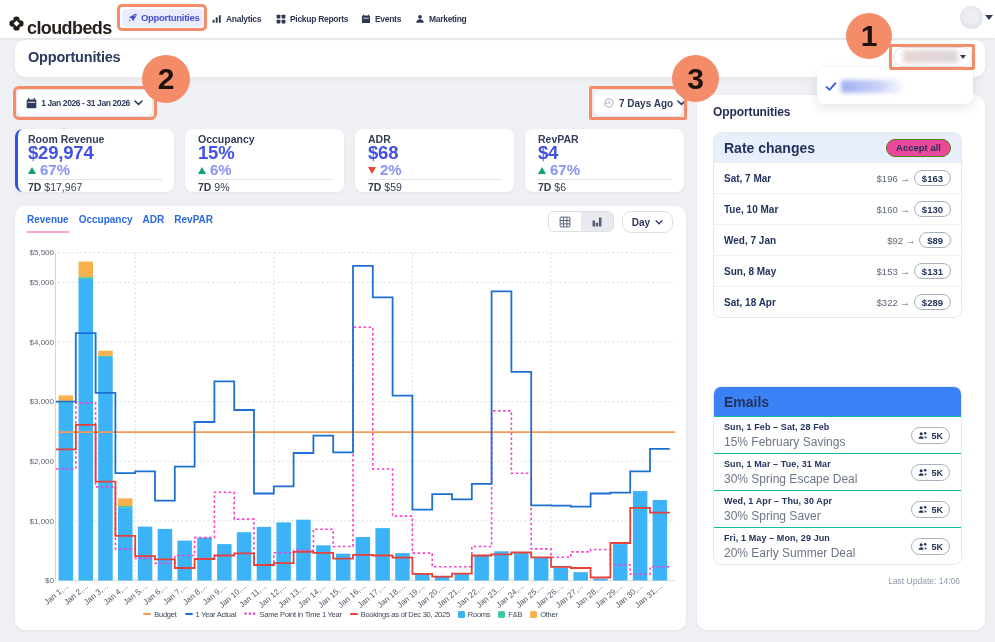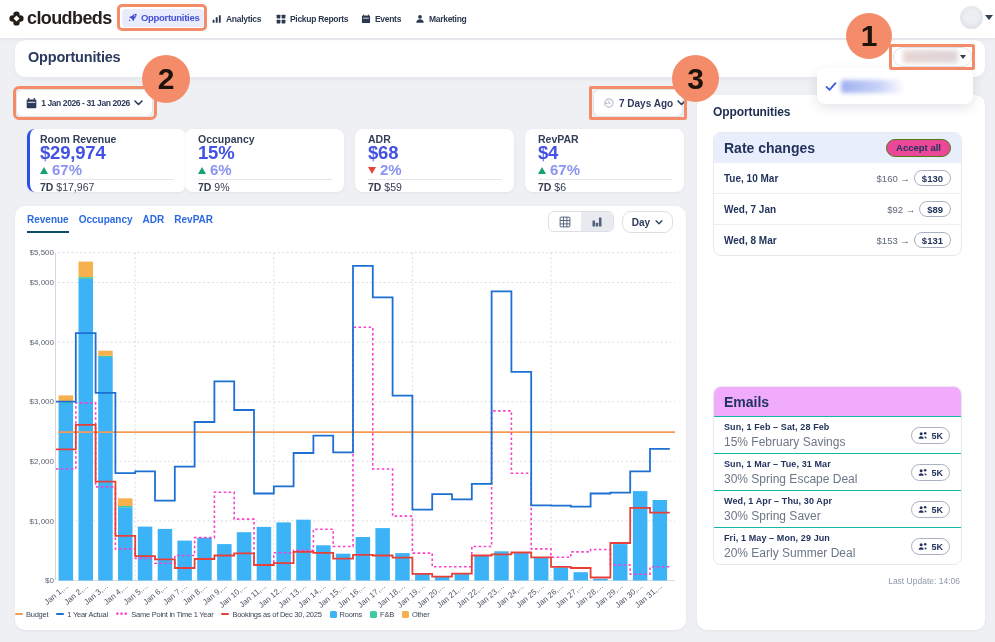--- a/index.html
+++ b/index.html
@@ -1,70 +1,70 @@
 <!DOCTYPE html>
 <html><head>
 <meta charset="utf-8">
 <style>
 * { margin:0; padding:0; box-sizing:border-box; }
 html,body { width:995px; height:642px; font-family:"Liberation Sans", sans-serif; background:#eef0f3; overflow:hidden; position:relative; }
 
 
 .nav { position:absolute; left:0; top:0; width:995px; height:38px; background:#fff; box-shadow:0 1px 3px rgba(40,50,80,.08); z-index:5; }
 .logo { position:absolute; left:9px; top:8px; display:flex; align-items:center; }
-.logo-text { font-size:18px; font-weight:bold; color:#26211e; letter-spacing:-0.6px; margin-left:3px; }
+.logo-text { font-size:18px; font-weight:bold; color:#26211e; letter-spacing:-0.6px; margin-left:3px;margin-top:10px; }
 .navitem { position:absolute; top:0; height:38px; display:flex; align-items:center; gap:4px; font-size:8.5px; font-weight:bold; color:#2c3850; white-space:nowrap; letter-spacing:-0.3px; }
 .navitem svg, .btn svg { flex:0 0 auto; }
 .opp-pill { position:absolute; left:122px; top:8.5px; height:18.5px; padding:0 5px; background:#e9ecfd; border-radius:4px; display:flex; align-items:center; gap:3px; font-size:9.5px; font-weight:bold; color:#4450cf; white-space:nowrap; letter-spacing:-0.3px; }
 .avatar { position:absolute; left:960px; top:6px; width:23px; height:23px; border-radius:50%; background:radial-gradient(circle at 50% 45%, #eceef2 35%, #d7dae2 100%); }
 .avatar-caret { position:absolute; left:985px; top:15px; width:0; height:0; border-left:4px solid transparent; border-right:4px solid transparent; border-top:5px solid #333d52; }
 
 
 .titleband { position:absolute; left:15px; top:40px; width:970px; height:37px; background:#fff; border-radius:10px; box-shadow:0 2px 5px rgba(40,50,80,.05); }
 .pagetitle { position:absolute; left:13px; top:9px; font-size:14.5px; font-weight:bold; color:#2b3a5e; letter-spacing:-0.2px; }
 
 
 .btn { position:absolute; background:#fff; border:1px solid #e3e5ec; border-radius:7px; display:flex; align-items:center; font-size:10px; font-weight:bold; color:#2e3a5c; box-shadow:0 1px 2px rgba(40,50,80,.05); white-space:nowrap; }
 .datebtn { left:16px; top:89px; width:137px; height:28px; padding:0 9px; gap:4px; font-size:8.5px; letter-spacing:-0.4px; justify-content:space-between; }
 .daysbtn { left:593px; top:89px; width:90px; height:28px; padding:0 9px; gap:4px; justify-content:space-between; }
 .chevsvg { flex:0 0 auto; }
 
 
 .kpi { position:absolute; top:129px; width:159px; height:63px; background:#fff; border-radius:8px; box-shadow:0 1px 3px rgba(40,50,80,.06); padding:5px 12px 0 13px; }
-.kpi1 { border-left:3px solid #2e4fe4; padding-left:10px;margin-left:12px; }
+.kpi1 { border-left:3px solid #2e4fe4; padding-left:10px; }
 .kpi .lab { font-size:10.5px; font-weight:bold; color:#323f58; line-height:11px; }
 .kpi .val { font-size:18.5px; font-weight:bold; color:#4352e2; margin-top:0; line-height:16px; letter-spacing:-0.2px; }
 .kpi .delta { display:flex; align-items:center; gap:4px; font-size:15px; font-weight:bold; color:#8a94f3; margin-top:4px; line-height:10px; }
 .tri-up { width:0; height:0; border-left:4.5px solid transparent; border-right:4.5px solid transparent; border-bottom:7px solid #16a077; }
 .tri-dn { width:0; height:0; border-left:4.5px solid transparent; border-right:4.5px solid transparent; border-top:7px solid #e4453b; }
 .kpi .rule { height:1px; background:#e4e6eb; margin-top:4px; }
 .kpi .foot { font-size:10.5px; color:#333d52; margin-top:2px; line-height:11px; }
 .kpi .foot b { font-weight:bold; }
 
 
 .chartcard { position:absolute; left:15px; top:206px; width:671px; height:424px; background:#fff; border-radius:10px; box-shadow:0 1px 3px rgba(40,50,80,.06); }
 .tabs { position:absolute; left:12px; top:8px; display:flex; gap:10px; font-size:10px; font-weight:bold; color:#2c6ae2; white-space:nowrap; }
 .tab { padding-bottom:6px; }
-.tab.active { border-bottom:2px solid #0c4a6e; }
+.tab.active { border-bottom:2px solid #f9a8d4; }
 .segctl { position:absolute; left:533px; top:5px; width:66px; height:21px; border:1px solid #dcdfe6; border-radius:6px; display:flex; overflow:hidden; background:#fff; }
 .segctl .seg { width:33px; display:flex; align-items:center; justify-content:center; }
 .segctl .seg.sel { background:#e8eaef; }
 .daybtn { position:absolute; left:607px; top:5px; width:51px; height:22px; border:1px solid #dcdfe6; border-radius:9px; display:flex; align-items:center; justify-content:center; gap:5px; font-size:10px; font-weight:bold; color:#2e3a5c; background:#fff; }
-.legend { position:absolute; left:0; top:403px; width:671px; display:flex; gap:8px; font-size:7.5px; color:#3c4657; align-items:center; white-space:nowrap; letter-spacing:-0.25px; }
+.legend { position:absolute; left:0; top:403px; width:671px; display:flex; justify-content:center; gap:8px; font-size:7.5px; color:#3c4657; align-items:center; white-space:nowrap; letter-spacing:-0.25px; }
 .legend .li { display:flex; align-items:center; gap:3px; }
 .lm { width:8px; height:2.5px; border-radius:1px; }
 .lsq { width:7px; height:7px; border-radius:1.5px; }
 
 
 .sidebar { position:absolute; left:697px; top:95px; width:288px; height:535px; background:#fff; border-radius:10px; box-shadow:0 1px 3px rgba(40,50,80,.05); }
 .sb-title { position:absolute; left:16px; top:10px; font-size:12px; font-weight:bold; color:#1e2c52; letter-spacing:-0.1px; }
 .sbcard { position:absolute; left:16px; width:249px; border:1px solid #e7e9ef; border-radius:8px; background:#fff; overflow:hidden; }
 .sbhead { height:29px; display:flex; align-items:center; justify-content:space-between; padding:0 10px; }
 .rc-head { background:#e8eefc; }
-.em-head { background:#f0abfc; }
+.em-head { background:#3b82f6; }
 .sbhead .ht { font-size:14px; font-weight:bold; color:#22335c; }
 .acceptall { height:18px; padding:0 9px; background:#ec4899; border:1px solid #4d7c0f; border-radius:10px; font-size:9.5px; font-weight:bold; color:#22335c; display:flex; align-items:center; }
 .rcrow { height:31px; display:flex; align-items:center; justify-content:space-between; padding:0 10px; border-top:1px solid #edeef2; }
 .rcrow:first-of-type { border-top:none; }
 .rcrow .d { font-size:10px; font-weight:bold; color:#22335c; }
 .rcrow .p { font-size:9.5px; color:#5d6779; display:flex; align-items:center; gap:4px; }
 .pricepill { height:16px; padding:0 7px; border:1px solid #a9b0c0; border-radius:9px; display:flex; align-items:center; font-size:9.5px; font-weight:bold; color:#22335c; background:#fff; }
 .emrow { height:37px; padding:5px 10px 0 10px; border-top:1px solid #14b8a6; position:relative; }
 .emrow:first-of-type { border-top:none; }
 .emrow .t { font-size:9px; font-weight:bold; color:#22335c; letter-spacing:0.1px; }
@@ -328,30 +328,38 @@
 </div>
 
 <div class="sidebar">
   <div class="sb-title">Opportunities</div>
   <div class="sbcard" style="top:37px;">
     <div class="sbhead rc-head">
         <span class="ht">Rate changes</span>
         <span class="acceptall">Accept all</span>
       </div>
     <div class="rcrow">
+        <span class="d">Sat, 7 Mar</span>
+        <span class="p">$196 →<span class="pricepill">$163</span></span>
+      </div>
+    <div class="rcrow">
         <span class="d">Tue, 10 Mar</span>
         <span class="p">$160 →<span class="pricepill">$130</span></span>
       </div>
     <div class="rcrow">
         <span class="d">Wed, 7 Jan</span>
         <span class="p">$92 →<span class="pricepill">$89</span></span>
       </div>
     <div class="rcrow">
-        <span class="d">Wed, 8 Mar</span>
+        <span class="d">Sun, 8 May</span>
         <span class="p">$153 →<span class="pricepill">$131</span></span>
+      </div>
+    <div class="rcrow">
+        <span class="d">Sat, 18 Apr</span>
+        <span class="p">$322 →<span class="pricepill">$289</span></span>
       </div>
   </div>
   <div class="sbcard" style="top:291px;">
     <div class="sbhead em-head">
         <span class="ht">Emails</span>
       </div>
     <div class="emrow">
         <div class="t">Sun, 1 Feb – Sat, 28 Feb</div>
         <div class="s">15% February Savings</div>
       <div class="empill"><svg width="10" height="9" viewBox="0 0 16 14" fill="#22335c">

